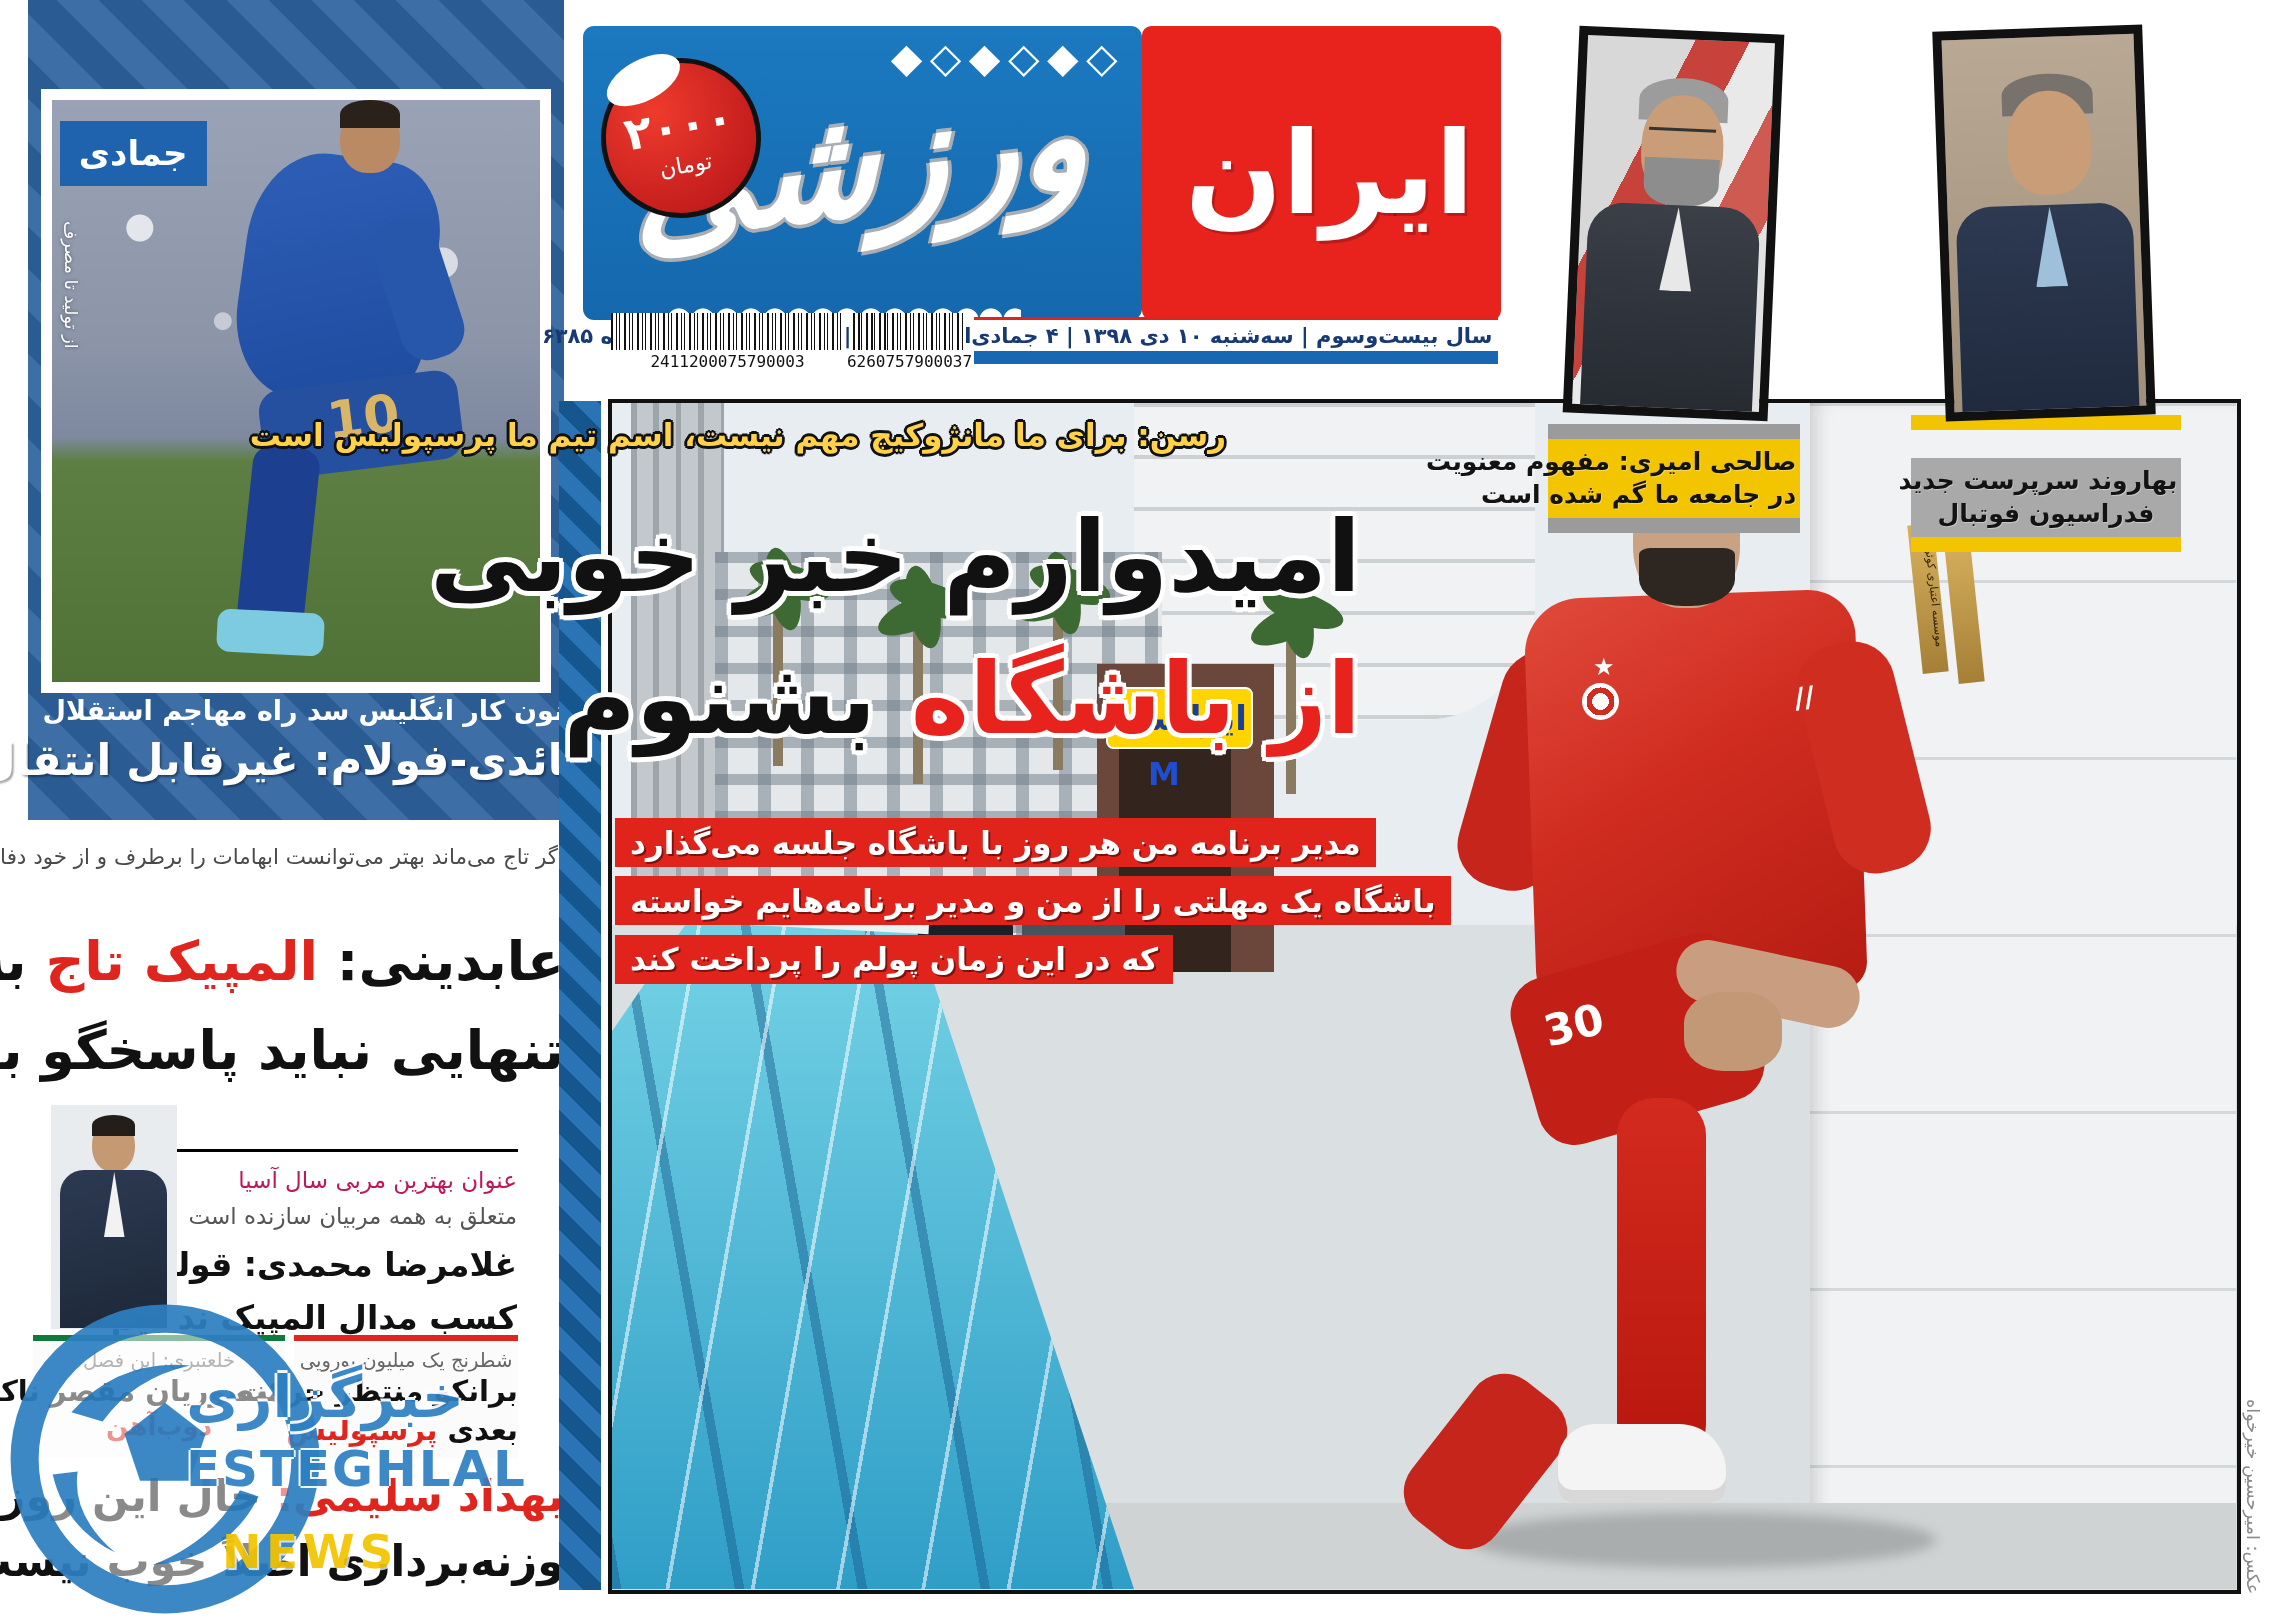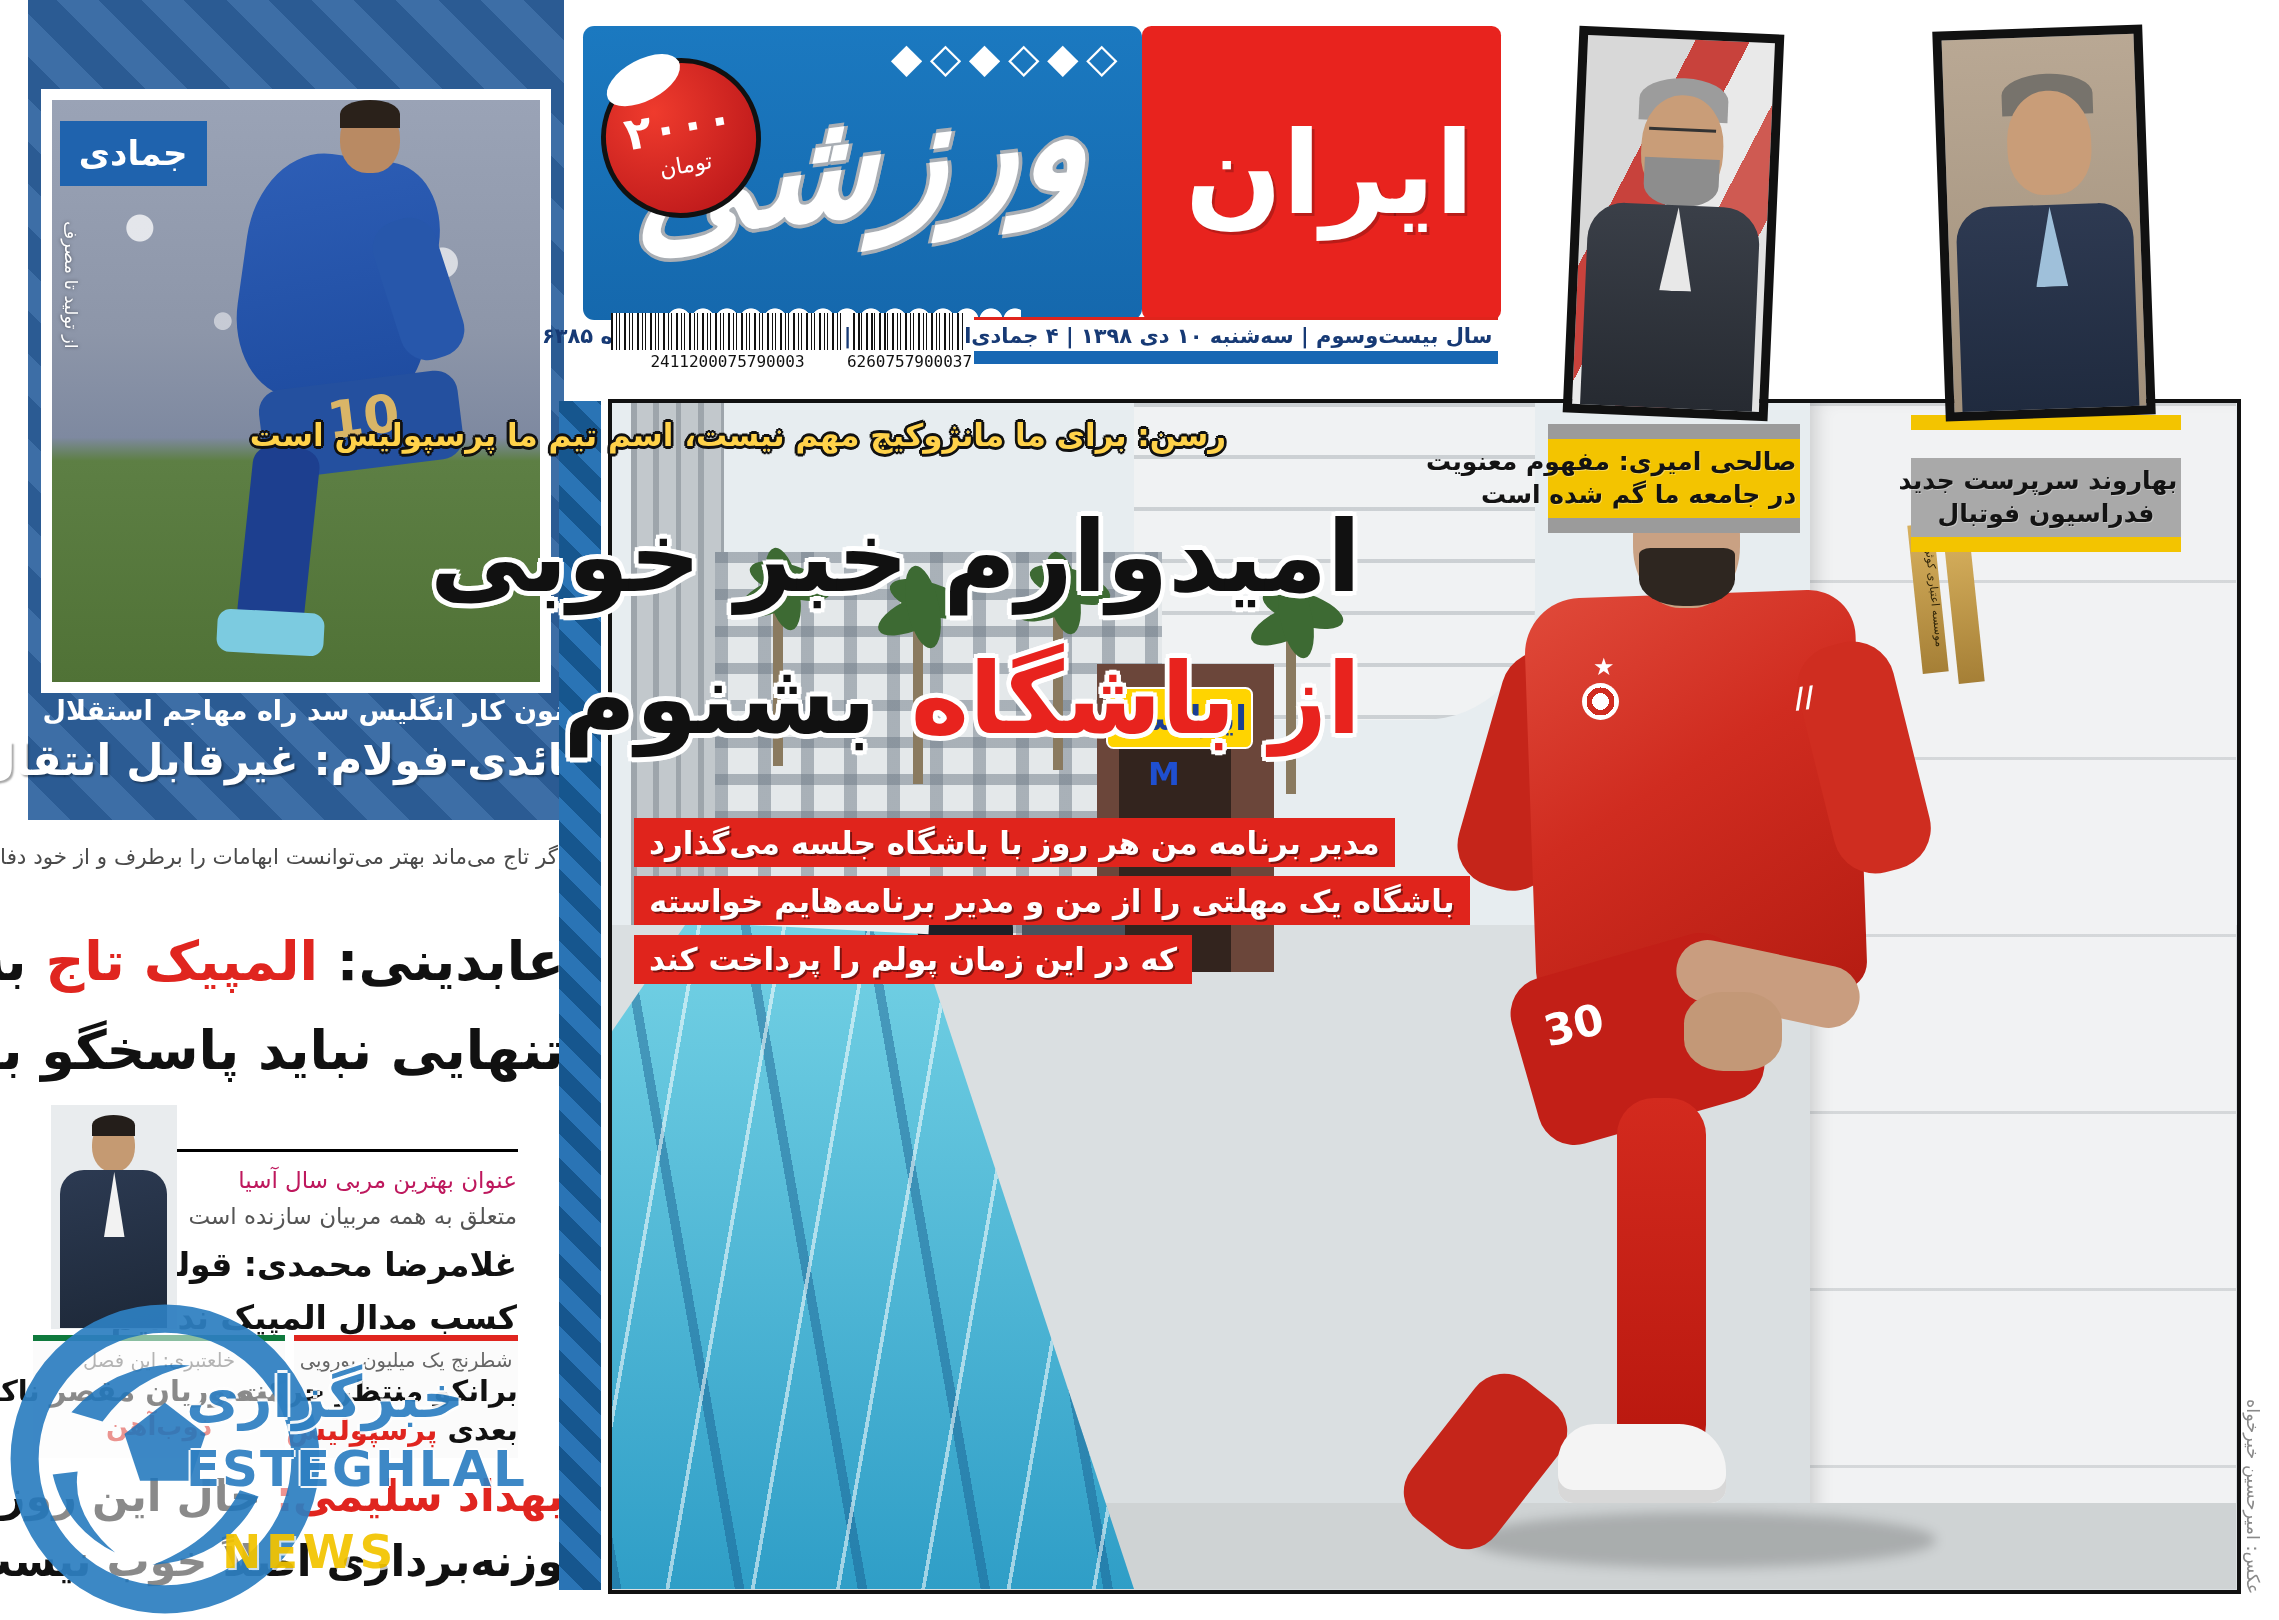--- a/index.html
+++ b/index.html
@@ -225,21 +225,21 @@
     color:#ffd24a;z-index:10;letter-spacing:-0.5px;
     text-shadow:2.8px 0 #111,-2.8px 0 #111,0 2.8px #111,0 -2.8px #111,1.9px 1.9px #111,-1.9px -1.9px #111,1.9px -1.9px #111,-1.9px 1.9px #111;}
   .headline{text-align:right;font-weight:bold;color:#111;font-size:99px;z-index:10;letter-spacing:-1.9px;
     text-shadow:4.7px 0 #fff,-4.7px 0 #fff,0 4.7px #fff,0 -4.7px #fff,3.7px 3.7px #fff,-3.7px -3.7px #fff,3.7px -3.7px #fff,-3.7px 3.7px #fff;}
   .hl1{left:522px;top:499px;width:839px;}
   .hl2{left:522px;top:641px;width:839px;}
   .hl-red{color:#e8231e;}
   .sub-bars{left:615px;top:818px;width:612px;display:flex;flex-direction:column;align-items:flex-end;
     gap:9.3px;z-index:10;}
   .sub-bar{background:#e0241c;color:#fff;font-weight:bold;font-size:31px;padding:6.5px 15px;
-    text-shadow:1.9px 1.9px 0 rgba(0,0,0,.45);white-space:nowrap;margin-left:19px;}
+    text-shadow:1.9px 1.9px 0 rgba(0,0,0,.45);white-space:nowrap;}
   .photo-credit{left:2243px;top:1333px;height:261px;writing-mode:vertical-rl;color:#8a8a8a;font-size:17.7px;}
 </style>
 </head>
 <body>
 
 <div id="page">
 
   <div class="abs left-panel">
     <div class="abs lp-frame">
       <div class="lp-photo">

